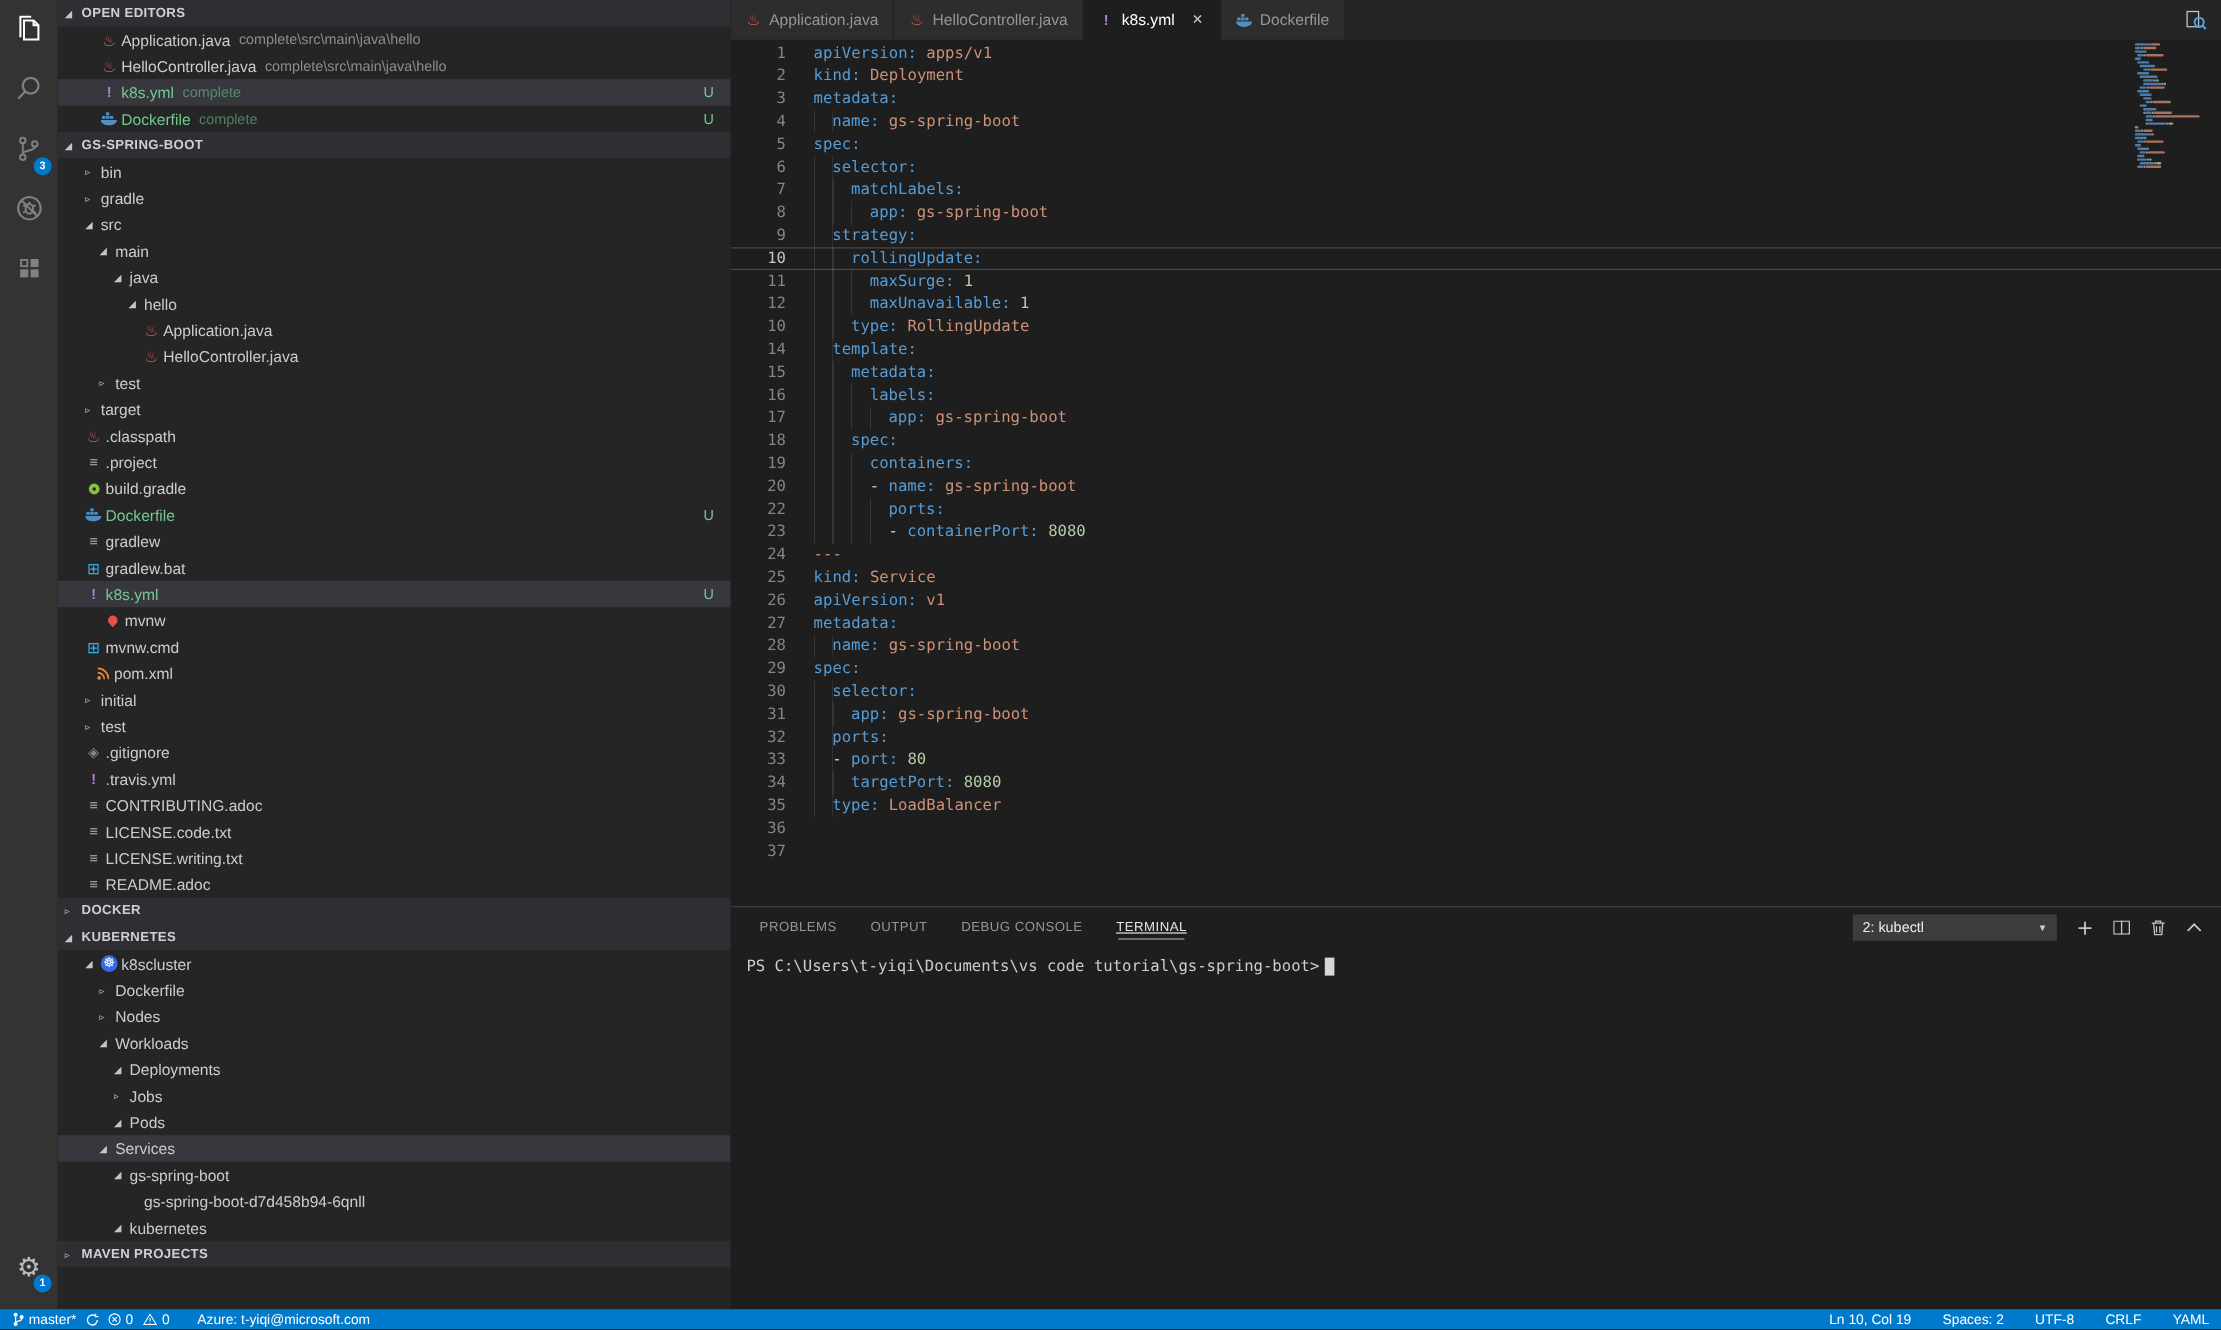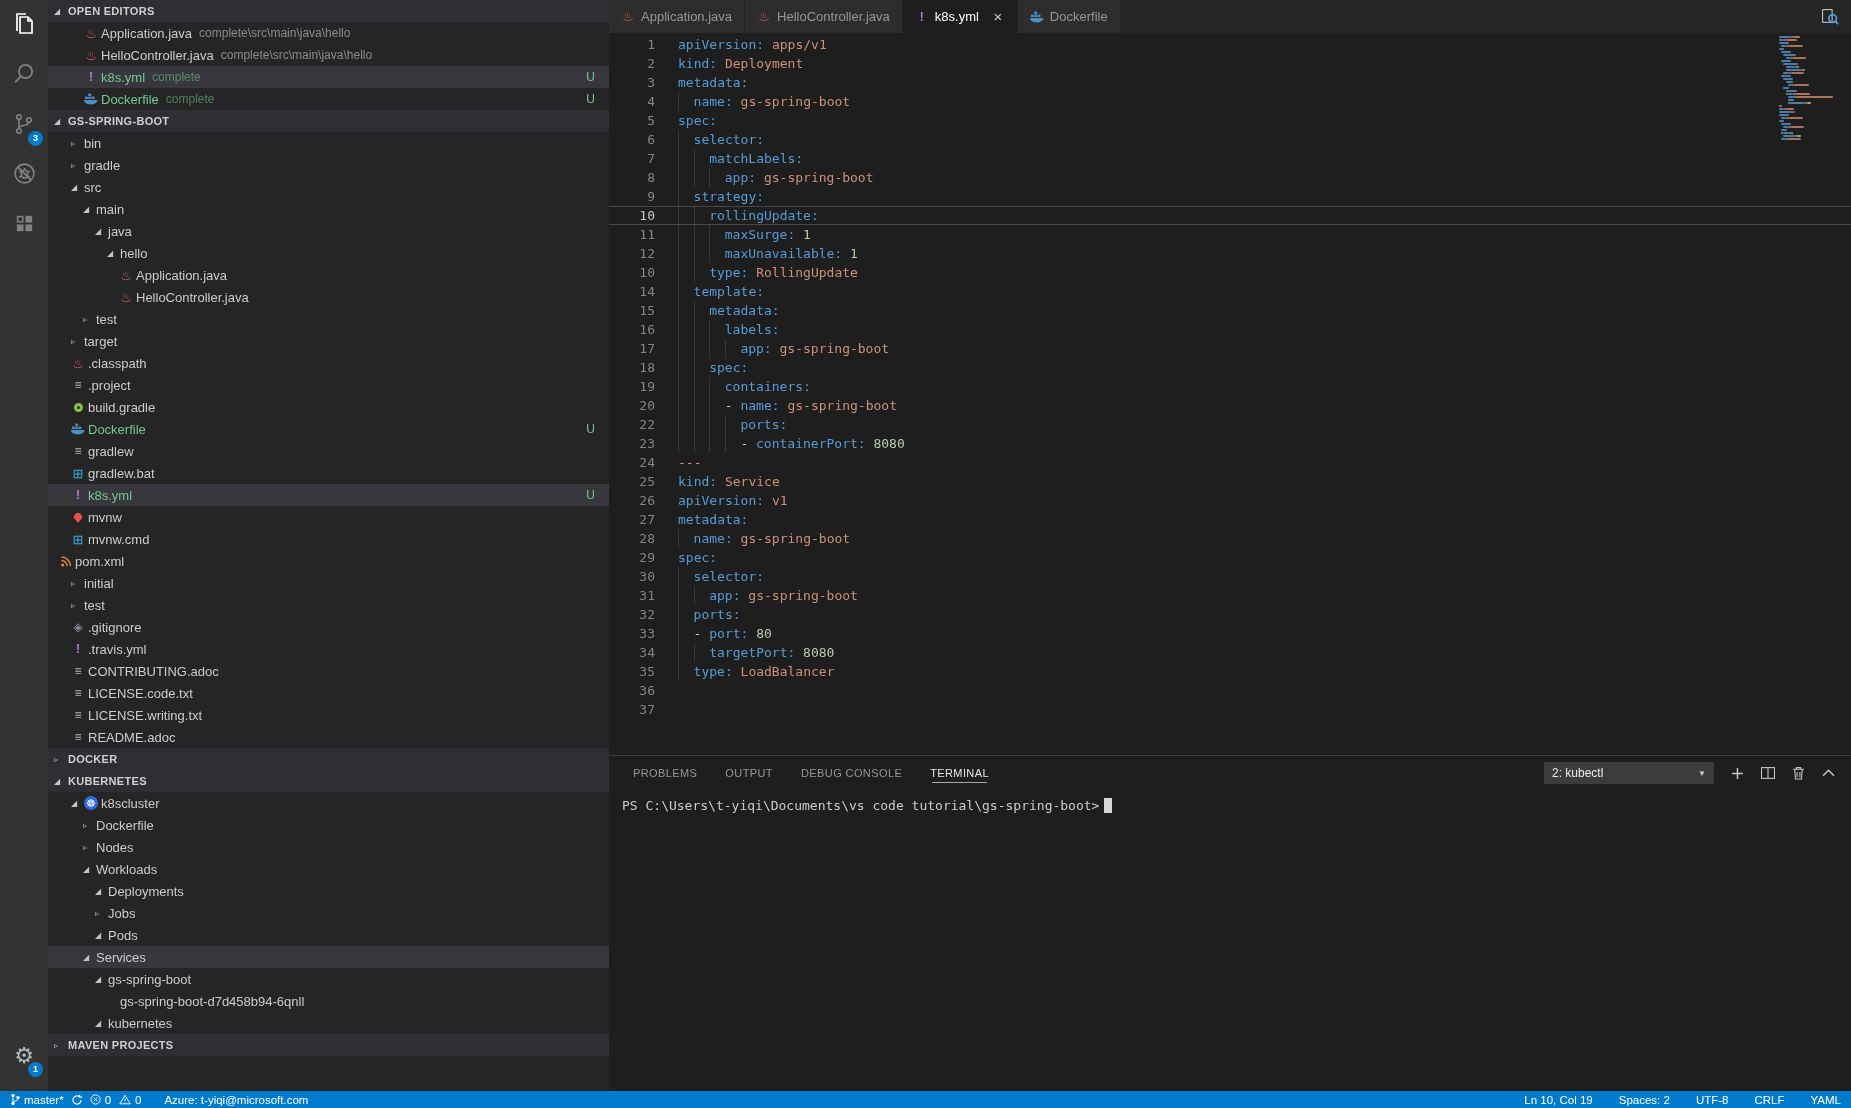--- a/index.html
+++ b/index.html
@@ -61,21 +61,21 @@
 
   .minimap{position:absolute;top:3px;right:10px;width:62px;}
   .mm-line{height:2px;margin-bottom:1px;display:flex;}
   .mm-t{height:2px;border-radius:1px;}
 
   
   .panel{position:absolute;top:755px;left:0;width:100%;height:336px;background:#1e1e1e;border-top:1px solid rgba(128,128,128,.35);}
   .panel-header{height:34px;display:flex;align-items:center;}
   .ptabs{display:flex;margin-left:10px;}
   .ptab{margin:0 14px;font-size:11px;letter-spacing:.4px;color:#969696;height:34px;line-height:34px;position:relative;cursor:pointer;}
-  .ptab.active{color:#e7e7e7;}
+  .ptab.active{color:#e7e7e7;text-decoration:underline;}
   .ptab.active::after{content:"";position:absolute;left:2px;right:2px;bottom:7px;border-bottom:1px solid #a8a8a8;}
   .panel-actions{margin-left:auto;display:flex;align-items:center;gap:17px;padding-right:16px;}
   .tselect{width:170px;height:22px;background:#3c3c3c;color:#ececec;font-size:12px;display:flex;align-items:center;justify-content:space-between;padding:0 8px;cursor:pointer;}
   .tselect .caret{font-size:8px;color:#cccccc;}
   .picon{display:inline-flex;align-items:center;cursor:pointer;}
   .terminal{padding:8px 0 0 13px;font-family:"DejaVu Sans Mono",monospace;font-size:13px;color:#cccccc;}
   .cursor{display:inline-block;width:8px;height:15px;background:#d7d7d7;vertical-align:text-bottom;margin-left:5px;}
 
   
   .statusbar{position:absolute;left:0;bottom:0;width:1851px;height:17px;background:#007acc;color:#ffffff;display:flex;align-items:center;font-size:11.5px;z-index:6;}
@@ -255,31 +255,31 @@
         </div>
         <div class="trow" style="padding-left:23px">
           <span class="ic ic-win">⊞</span>
           <span class="tlabel">gradlew.bat</span>
         </div>
         <div class="trow sel green" style="padding-left:23px">
           <span class="ic ic-yaml">!</span>
           <span class="tlabel">k8s.yml</span>
           <span class="badge-u">U</span>
         </div>
-        <div class="trow" style="padding-left:23px">
+        <div class="trow" style="padding-left:39px">
           <span class="ic">
             <span class="ic-pin"></span>
           </span>
           <span class="tlabel">mvnw</span>
         </div>
         <div class="trow" style="padding-left:23px">
           <span class="ic ic-win">⊞</span>
           <span class="tlabel">mvnw.cmd</span>
         </div>
-        <div class="trow" style="padding-left:10px">
+        <div class="trow" style="padding-left:30px">
           <span class="ic">
             <svg width="11" height="11" viewBox="0 0 11 11">
               <g stroke="#e8883a" fill="none" stroke-width="1.4">
                 <path d="M1.5 4.5a5.5 5.5 0 0 1 5.5 5.5"></path>
                 <path d="M1.5 1a9 9 0 0 1 9 9"></path>
               </g>
               <circle cx="2.6" cy="8.9" r="1.5" fill="#e8883a"></circle>
             </svg>
           </span>
           <span class="tlabel">pom.xml</span>

